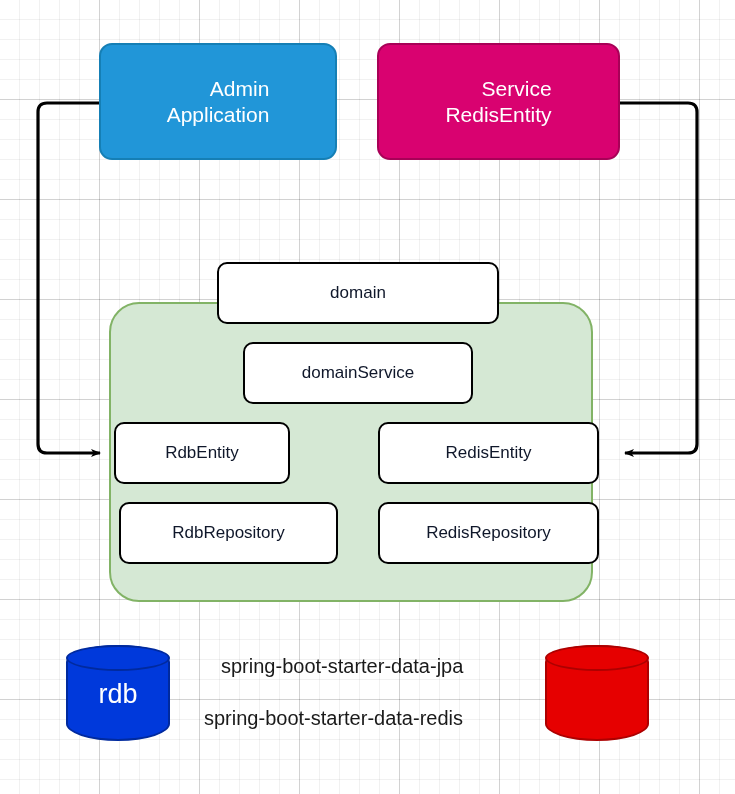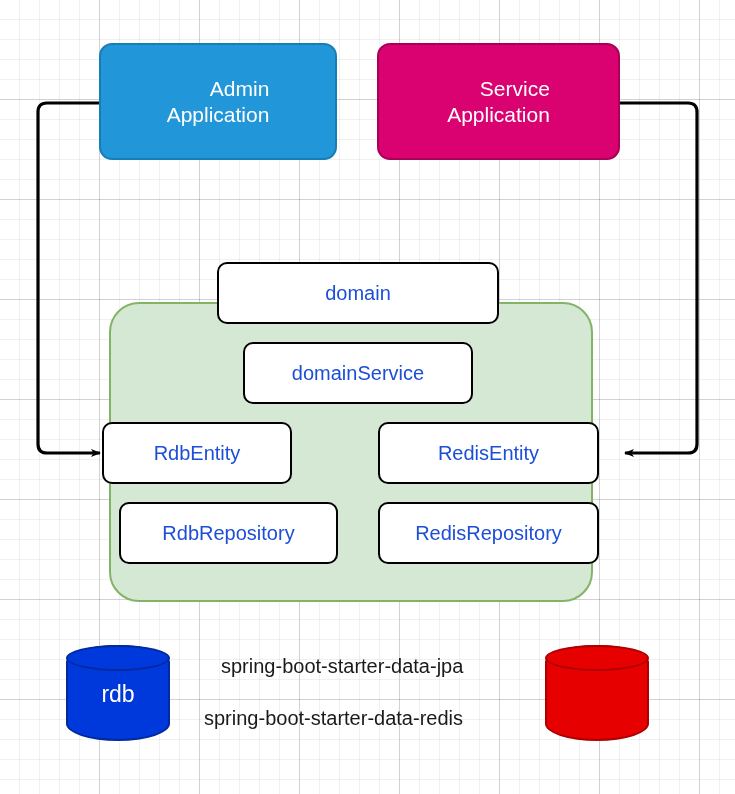--- a/index.html
+++ b/index.html
@@ -65,26 +65,26 @@
     background: #D5E8D4;
     border: 2px solid #82B366;
     border-radius: 30px;
   }
 
   
   .comp-box {
     background: #ffffff;
     border: 2.4px solid #000000;
     border-radius: 10px;
-    color: #1d4ed8;
-    font-size: 20px;
+    color: #0f172a;
+    font-size: 17px;
   }
   #comp-domain        { left: 217px; top: 262px; width: 282px; height: 62px; }
   #comp-domain-service{ left: 243px; top: 342px; width: 230px; height: 62px; }
-  #comp-rdb-entity    { left: 102px; top: 422px; width: 190px; height: 62px; }
+  #comp-rdb-entity    { left: 114px; top: 422px; width: 176px; height: 62px; }
   #comp-redis-entity  { left: 378px; top: 422px; width: 221px; height: 62px; }
   #comp-rdb-repo      { left: 119px; top: 502px; width: 219px; height: 62px; }
   #comp-redis-repo    { left: 378px; top: 502px; width: 221px; height: 62px; }
 
   
   .cylinder {
     position: absolute;
     width: 104px;
     height: 96px;
   }
@@ -101,21 +101,21 @@
     height: 26px;
     border-radius: 50%;
     box-sizing: border-box;
   }
   .cyl-label {
     position: absolute;
     left: 0; right: 0; top: 50%;
     transform: translateY(-46%);
     text-align: center;
     color: #ffffff;
-    font-size: 23px;
+    font-size: 27px;
   }
   #db-rdb   { left: 66px;  top: 645px; }
   #db-redis { left: 545px; top: 645px; }
   #db-rdb .cyl-body  { background: #0039DB; border: 2px solid #002a9e; }
   #db-rdb .cyl-top   { background: #0039DB; border: 2px solid #002a9e; }
   #db-redis .cyl-body{ background: #E60000; border: 2px solid #ad0000; }
   #db-redis .cyl-top { background: #E60000; border: 2px solid #ad0000; }
 
   
   .starter-label {
@@ -152,21 +152,21 @@
 
     <path d="M620,103 L688,103 Q697,103 697,112 L697,444 Q697,453 688,453 L625,453" fill="none" stroke="#000000" stroke-width="3.2" stroke-linecap="butt" marker-end="url(#arrowhead)"></path>
   </svg>
 
   <div id="module-container"></div>
 
   <div class="node app-box" id="app-admin">Admin
 Application</div>
 
   <div class="node app-box" id="app-service">Service
-Application</div>
+RedisEntity</div>
 
   <div class="node comp-box" id="comp-domain">domain</div>
 
   <div class="node comp-box" id="comp-domain-service">domainService</div>
 
   <div class="node comp-box" id="comp-rdb-entity">RdbEntity</div>
 
   <div class="node comp-box" id="comp-rdb-repo">RdbRepository</div>
 
   <div class="node comp-box" id="comp-redis-entity">RedisEntity</div>

